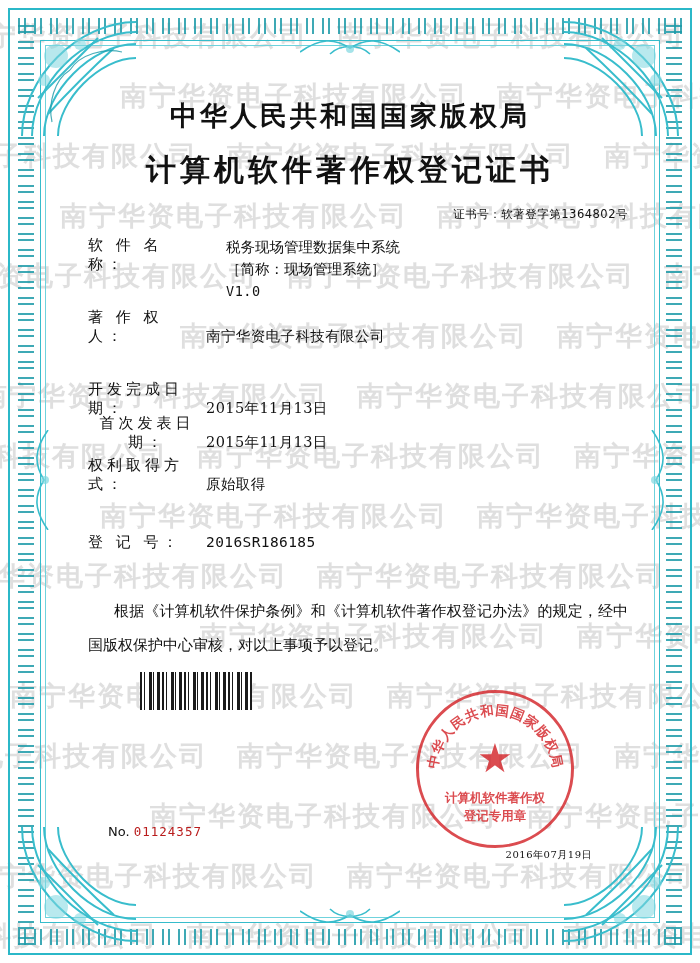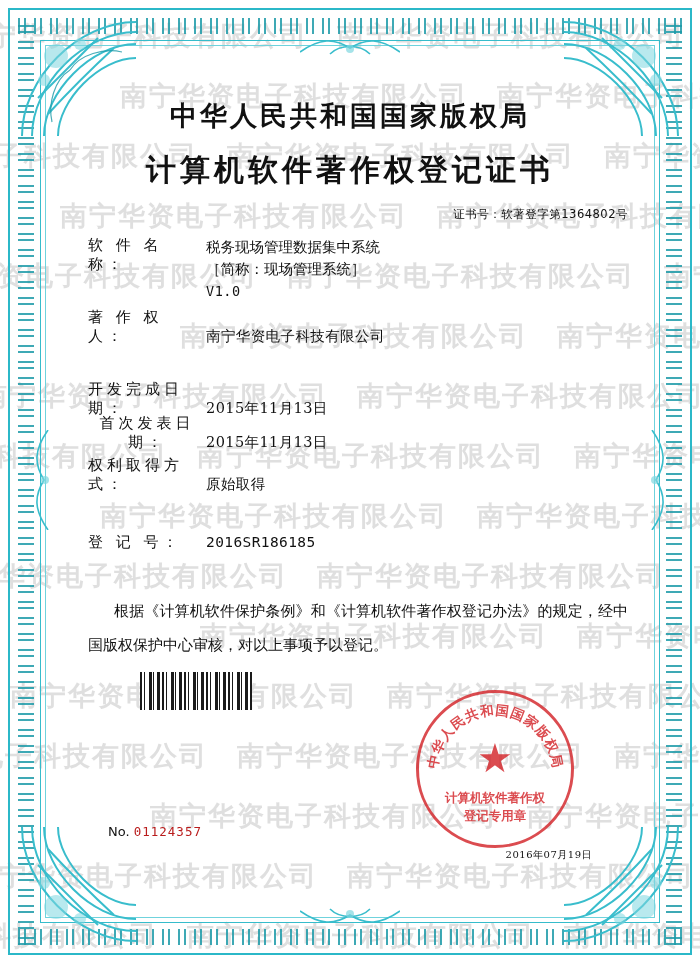--- a/index.html
+++ b/index.html
@@ -423,21 +423,21 @@
     <div class="title-main">中华人民共和国国家版权局</div>
     <div class="title-sub">计算机软件著作权登记证书</div>
 
     <div class="cert-no">
       <span>证书号：</span><span>软著登字第1364802号</span>
     </div>
 
     <div class="field" style="top:236px;">
       <span class="label">软 件 名 称：</span>
     </div>
-    <div class="value-lines" style="top:236px;">
+    <div class="value-lines" style="top:236px;margin-left:20px;">
       <div>税务现场管理数据集中系统</div>
       <div>［简称：现场管理系统］</div>
       <div class="mono-val">V1.0</div>
     </div>
 
     <div class="field" style="top:308px;">
       <span class="label">著 作 权 人：</span><span class="value">南宁华资电子科技有限公司</span>
     </div>
 
     <div class="field" style="top:380px;">

